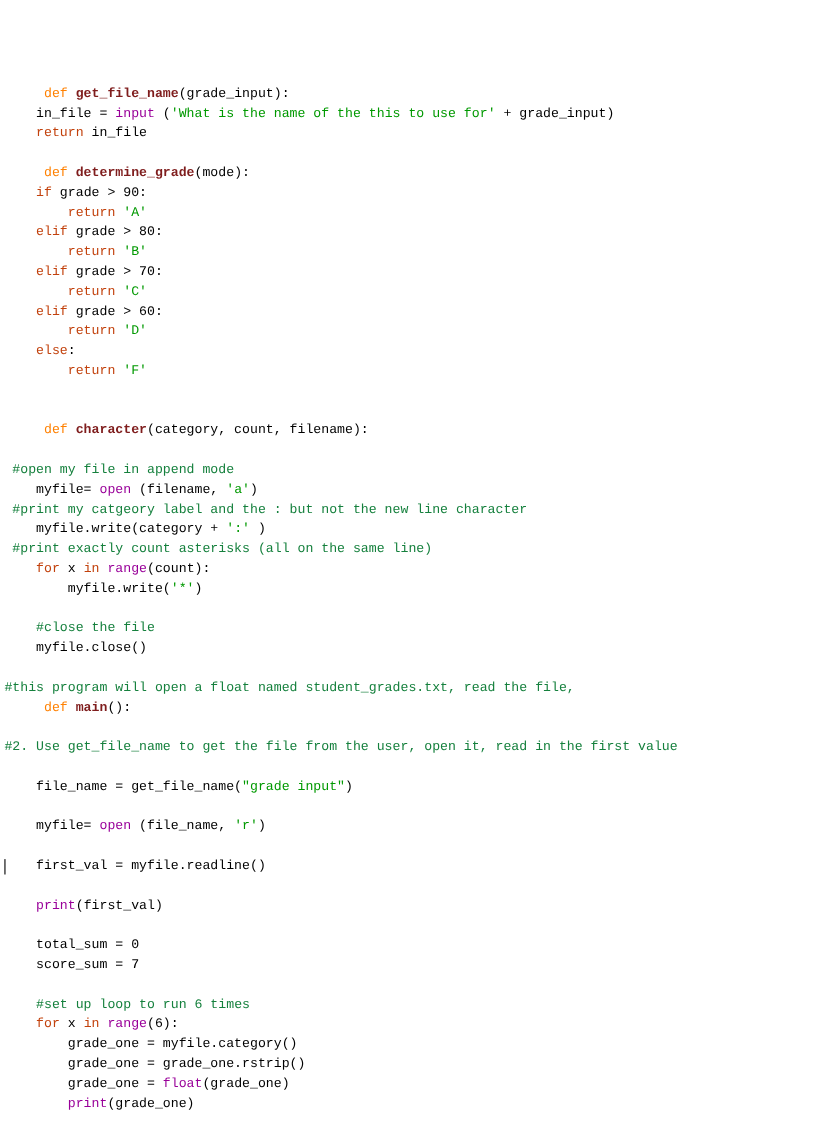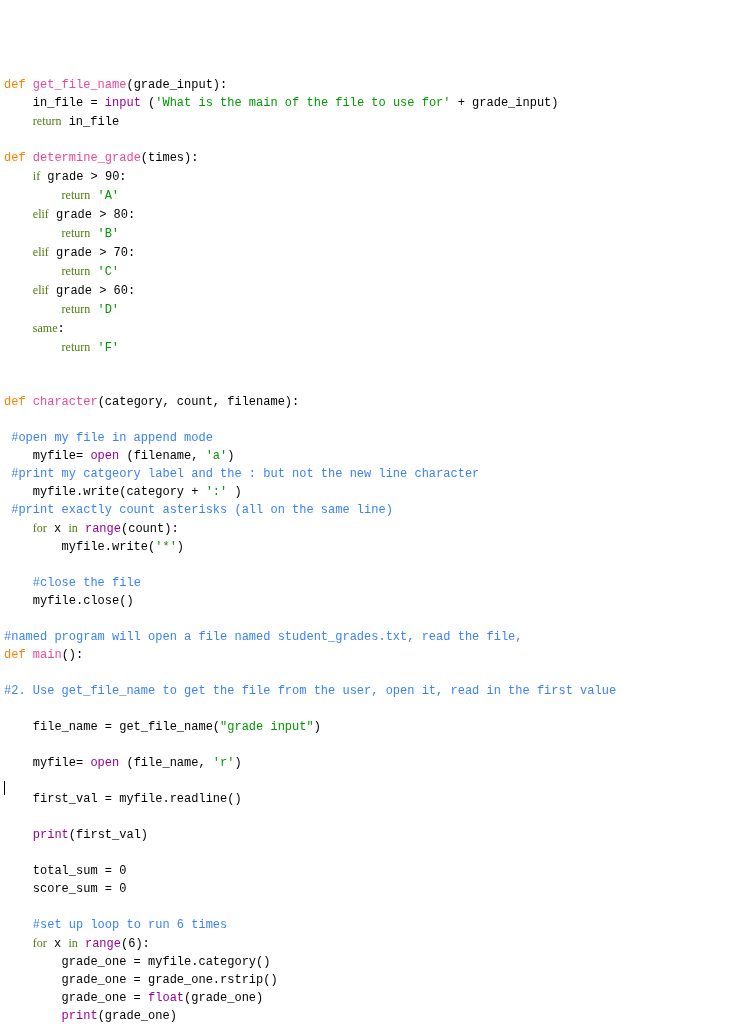--- a/index.html
+++ b/index.html
@@ -9,83 +9,83 @@
     font-family: "Menlo", "Consolas", "Courier New", monospace;
     font-size: 12px;
     line-height: 1.5;
     white-space: pre;
     color: #000000;
     width: 740px;
     box-sizing: border-box;
     overflow: hidden;
     position: relative;
   }
-  .kw-def    { color: #ff8000; }        
-  .kw-flow   { color: #4d7c0f; font-family: Liberation Serif, serif; }        
-  .fn-name   { color: #ec4899; }        
+  .kw-def    { color: #ff8000; margin-left: 36px; }        
+  .kw-flow   { color: #c2410c; }        
+  .fn-name   { color: #7f1d1d; font-weight: bold; }        
   .builtin   { color: #990099; }        
   .string    { color: #009900; }        
-  .comment   { color: #3b82f6; }
+  .comment   { color: #15803d; }
   .caret {
     position: absolute;
     width: 1px;
     height: 14px;
     background: #000;
   }
 </style>
 </head>
 <body>
 
 
 
 <div><span class="kw-def">def</span> <span class="fn-name">get_file_name</span><span>(grade_input):</span>
-<span>    in_file = </span><span class="builtin">input</span><span> (</span><span class="string">'What is the main of the file to use for'</span><span> + grade_input)</span>
+<span>    in_file = </span><span class="builtin">input</span><span> (</span><span class="string">'What is the name of the this to use for'</span><span> + grade_input)</span>
 <span>    </span><span class="kw-flow">return</span><span> in_file</span>
 
-<span class="kw-def">def</span> <span class="fn-name">determine_grade</span><span>(times):</span>
+<span class="kw-def">def</span> <span class="fn-name">determine_grade</span><span>(mode):</span>
 <span>    </span><span class="kw-flow">if</span><span> grade &gt; 90:</span>
 <span>        </span><span class="kw-flow">return</span> <span class="string">'A'</span>
 <span>    </span><span class="kw-flow">elif</span><span> grade &gt; 80:</span>
 <span>        </span><span class="kw-flow">return</span> <span class="string">'B'</span>
 <span>    </span><span class="kw-flow">elif</span><span> grade &gt; 70:</span>
 <span>        </span><span class="kw-flow">return</span> <span class="string">'C'</span>
 <span>    </span><span class="kw-flow">elif</span><span> grade &gt; 60:</span>
 <span>        </span><span class="kw-flow">return</span> <span class="string">'D'</span>
-<span>    </span><span class="kw-flow">same</span><span>:</span>
+<span>    </span><span class="kw-flow">else</span><span>:</span>
 <span>        </span><span class="kw-flow">return</span> <span class="string">'F'</span>
 
 
 <span class="kw-def">def</span> <span class="fn-name">character</span><span>(category, count, filename):</span>
 
 <span class="comment"> #open my file in append mode</span>
 <span>    myfile= </span><span class="builtin">open</span><span> (filename, </span><span class="string">'a'</span><span>)</span>
 <span class="comment"> #print my catgeory label and the : but not the new line character</span>
 <span>    myfile.write(category + </span><span class="string">':'</span><span> )</span>
 <span class="comment"> #print exactly count asterisks (all on the same line)</span>
 <span>    </span><span class="kw-flow">for</span><span> x </span><span class="kw-flow">in</span> <span class="builtin">range</span><span>(count):</span>
 <span>        myfile.write(</span><span class="string">'*'</span><span>)</span>
 
 <span>    </span><span class="comment">#close the file</span>
 <span>    myfile.close()</span>
 
-<span class="comment">#named program will open a file named student_grades.txt, read the file,</span>
+<span class="comment">#this program will open a float named student_grades.txt, read the file,</span>
 <span class="kw-def">def</span> <span class="fn-name">main</span><span>():</span>
 
 <span class="comment">#2. Use get_file_name to get the file from the user, open it, read in the first value</span>
 
 <span>    file_name = get_file_name(</span><span class="string">"grade input"</span><span>)</span>
 
 <span>    myfile= </span><span class="builtin">open</span><span> (file_name, </span><span class="string">'r'</span><span>)</span>
 
 <span>    first_val = myfile.readline()</span>
 
 <span>    </span><span class="builtin">print</span><span>(first_val)</span>
 
 <span>    total_sum = 0</span>
-<span>    score_sum = 0</span>
+<span>    score_sum = 7</span>
 
 <span>    </span><span class="comment">#set up loop to run 6 times</span>
 <span>    </span><span class="kw-flow">for</span><span> x </span><span class="kw-flow">in</span> <span class="builtin">range</span><span>(6):</span>
 <span>        grade_one = myfile.category()</span>
 <span>        grade_one = grade_one.rstrip()</span>
 <span>        grade_one = </span><span class="builtin">float</span><span>(grade_one)</span>
 <span>        </span><span class="builtin">print</span><span>(grade_one)</span>
 
 
 

